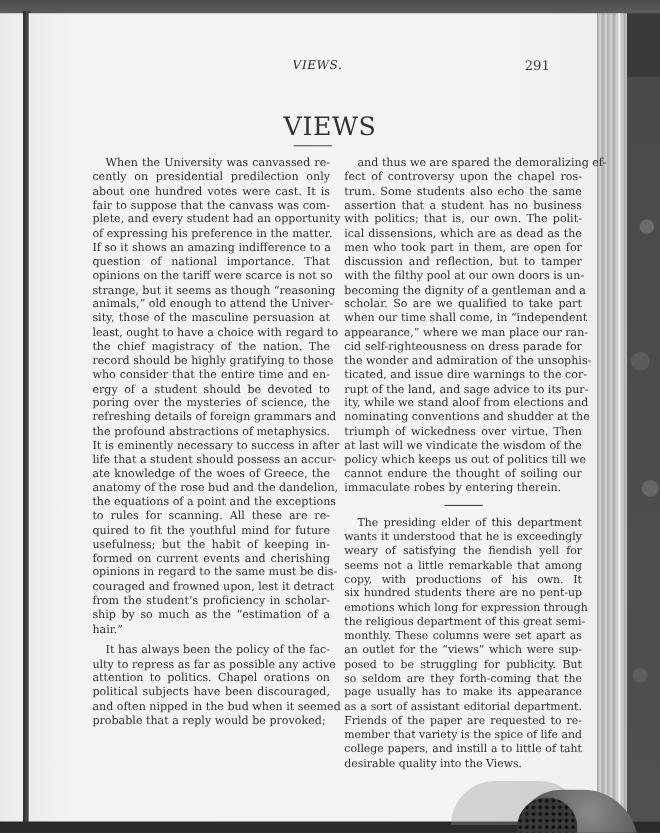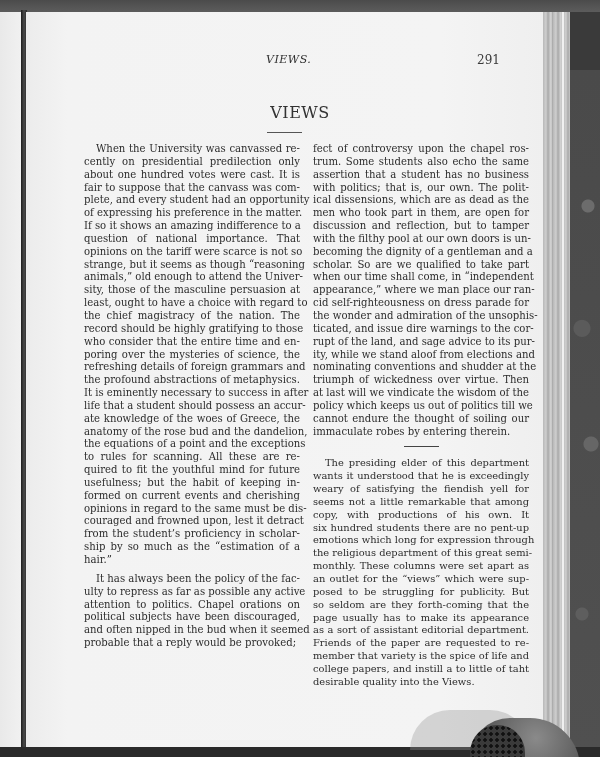--- a/index.html
+++ b/index.html
@@ -62,21 +62,21 @@
 
     .running-head {
       position: absolute; left: 266px; top: 53px;
       font-style: italic; font-size: 11px; letter-spacing: 0.5px; color: #2e2e2e;
     }
     .page-number {
       position: absolute; left: 477px; top: 53px; font-size: 12px; color: #3a3a3a;
     }
     .section-title {
       position: absolute; left: 0; width: 600px; top: 103px; text-align: center;
-      font-size: 16px; color: #333; letter-spacing: 0.5px;
+      font-size: 23px; color: #333; letter-spacing: 0.5px;
     }
     .title-rule {
       position: absolute; left: 267px; top: 132px; width: 35px; height: 1px; background: #555;
     }
     .column {
       position: absolute; top: 143px; width: 216px;
       font-size: 10.1px; line-height: 12.85px; color: #2c2c2c;
     }
     .col-left { left: 84px; }
     .col-right { left: 313px; }
@@ -120,20 +120,21 @@
       <span class="line">If so it shows an amazing indifference to a</span>
       <span class="line">question of national importance.   That</span>
       <span class="line">opinions on the tariff were scarce is not so</span>
       <span class="line">strange, but it seems as though “reasoning</span>
       <span class="line">animals,” old enough to attend the Univer-</span>
       <span class="line">sity, those of the masculine persuasion at</span>
       <span class="line">least, ought to have a choice with regard to</span>
       <span class="line">the chief magistracy of the nation.   The</span>
       <span class="line">record should be highly gratifying to those</span>
       <span class="line">who consider that the entire time and en-</span>
+      <span class="line">ergy of a student should be devoted to</span>
       <span class="line">poring over the mysteries of science, the</span>
       <span class="line">refreshing details of foreign grammars and</span>
       <span class="line">the profound abstractions of metaphysics.</span>
       <span class="line">It is eminently necessary to success in after</span>
       <span class="line">life that a student should possess an accur-</span>
       <span class="line">ate knowledge of the woes of Greece, the</span>
       <span class="line">anatomy of the rose bud and the dandelion,</span>
       <span class="line">the equations of a point and the exceptions</span>
       <span class="line">to rules for scanning.   All these are re-</span>
       <span class="line">quired to fit the youthful mind for future</span>
@@ -151,20 +152,21 @@
       <span class="line">ulty to repress as far as possible any active</span>
       <span class="line">attention to politics.   Chapel orations on</span>
       <span class="line">political subjects have been discouraged,</span>
       <span class="line">and often nipped in the bud when it seemed</span>
       <span class="line last">probable that a reply would be provoked;</span>
     </div>
 </div>
 
 <div class="column col-right">
   <div class="para">
+      <span class="line indent">and thus we are spared the demoralizing ef-</span>
       <span class="line">fect of controversy upon the chapel ros-</span>
       <span class="line">trum.   Some students also echo the same</span>
       <span class="line">assertion that a student has no business</span>
       <span class="line">with politics; that is, our own.   The polit-</span>
       <span class="line">ical dissensions, which are as dead as the</span>
       <span class="line">men who took part in them, are open for</span>
       <span class="line">discussion and reflection, but to tamper</span>
       <span class="line">with the filthy pool at our own doors is un-</span>
       <span class="line">becoming the dignity of a gentleman and a</span>
       <span class="line">scholar.   So are we qualified to take part</span>

